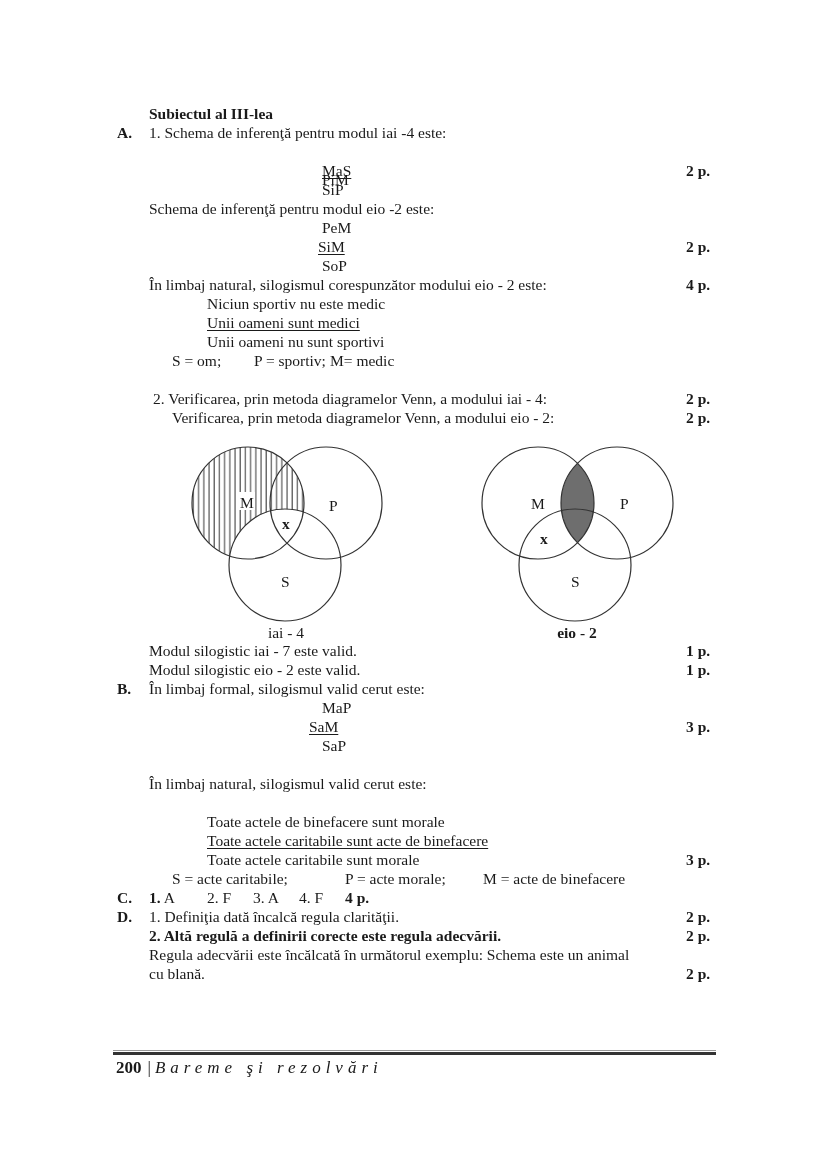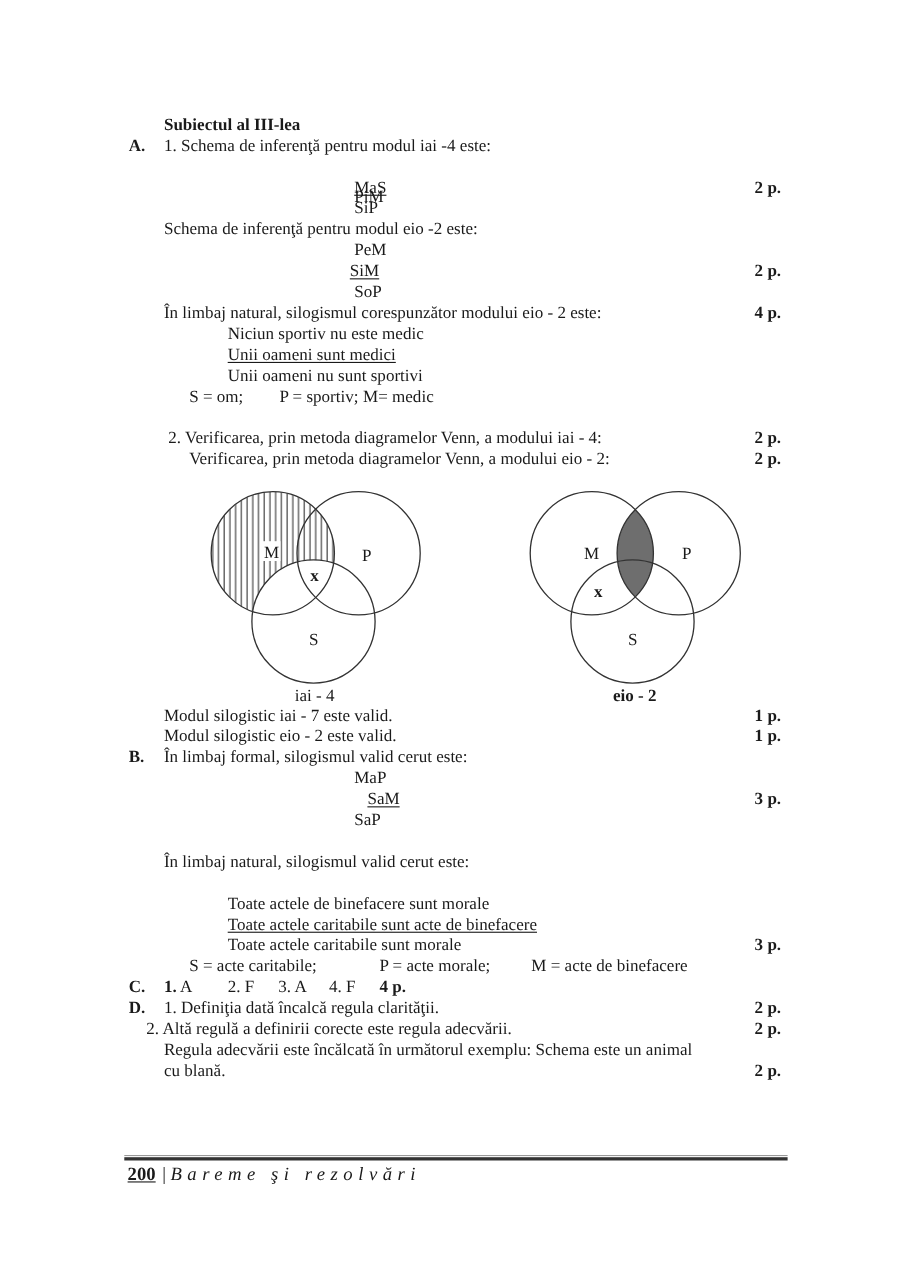--- a/index.html
+++ b/index.html
@@ -8,21 +8,21 @@
   .ln { position:absolute; font-size:15.5px; line-height:19px; white-space:nowrap; }
   .b { font-weight:bold; }
   .u { text-decoration:underline; text-underline-offset:2px; }
   .pts { position:absolute; left:686px; font-weight:bold; font-size:15.5px; line-height:19px; white-space:nowrap;font-family:Liberation Serif, serif; }
   .sec { position:absolute; left:117px; font-weight:bold; font-size:15.5px; line-height:19px; }
   .venn { position:absolute; }
   .cap { position:absolute; font-size:15.5px; line-height:19px; text-align:center; width:120px; }
   .footer-rule { position:absolute; left:113px; top:1052px; width:603px; height:3px; background:#333; }
   .footer-rule2 { position:absolute; left:113px; top:1050px; width:603px; height:1px; background:#999; }
   .footer { position:absolute; left:116px; top:1058px; font-size:17px; line-height:20px; white-space:nowrap; }
-  .footer .num { font-weight:bold;text-decoration:underline; }
+  .footer .num { font-weight:bold; }
   .footer .sep { margin:0 4px 0 6px; }
   .footer .title { font-style:italic; letter-spacing:5px; }
 </style>
 </head>
 <body>
 
 <div class="ln b" style="left:149px; top:104px;">Subiectul al III-lea</div>
 
 <div class="sec" style="top:123px;">A.</div>
 <div class="ln" style="left:149px; top:123px;">1. Schema de inferenţă pentru modul iai -4 este:</div>
@@ -96,21 +96,21 @@
 <div class="cap" style="left:517px; top:623px;font-weight:bold;">eio - 2</div>
 
 <div class="ln" style="left:149px; top:641px;">Modul silogistic iai - 7 este valid.</div>
 <div class="pts" style="top:641px;">1 p.</div>
 <div class="ln" style="left:149px; top:660px;">Modul silogistic eio - 2 este valid.</div>
 <div class="pts" style="top:660px;">1 p.</div>
 
 <div class="sec" style="top:679px;">B.</div>
 <div class="ln" style="left:149px; top:679px;">În limbaj formal, silogismul valid cerut este:</div>
 <div class="ln" style="left:322px; top:698px;">MaP</div>
-<div class="ln u" style="left:334px; top:717px;text-align:center;">SaM</div>
+<div class="ln u" style="left:309px; top:717px;text-align:center;">SaM</div>
 <div class="pts" style="top:717px;">3 p.</div>
 <div class="ln" style="left:322px; top:736px;">SaP</div>
 
 <div class="ln" style="left:149px; top:774px;">În limbaj natural, silogismul valid cerut este:</div>
 <div class="ln" style="left:207px; top:812px;">Toate actele de binefacere sunt morale</div>
 <div class="ln u" style="left:207px; top:831px;">Toate actele caritabile sunt acte de binefacere</div>
 <div class="ln" style="left:207px; top:850px;">Toate actele caritabile sunt morale</div>
 <div class="pts" style="top:850px;">3 p.</div>
 <div class="ln" style="left:172px; top:869px;">S = acte caritabile;</div>
 <div class="ln" style="left:345px; top:869px;">P = acte morale;</div>
@@ -119,21 +119,21 @@
 <div class="sec" style="top:888px;">C.</div>
 <div class="ln" style="left:149px; top:888px;"><span class="b">1.</span> <span>A</span></div>
 <div class="ln" style="left:207px; top:888px;"><span>2.</span> <span>F</span></div>
 <div class="ln" style="left:253px; top:888px;"><span>3.</span> <span>A</span></div>
 <div class="ln" style="left:299px; top:888px;"><span>4.</span> <span>F</span></div>
 <div class="ln b" style="left:345px; top:888px;">4 p.</div>
 
 <div class="sec" style="top:907px;">D.</div>
 <div class="ln" style="left:149px; top:907px;">1. Definiţia dată încalcă regula clarităţii.</div>
 <div class="pts" style="top:907px;">2 p.</div>
-<div class="ln" style="left:133px; top:926px;">2. Altă regulă a definirii corecte este regula adecvării.</div>
+<div class="ln" style="left:149px; top:926px;font-weight:bold;">2. Altă regulă a definirii corecte este regula adecvării.</div>
 <div class="pts" style="top:926px;">2 p.</div>
 <div class="ln" style="left:149px; top:945px;">Regula adecvării este încălcată în următorul exemplu: Schema este un animal</div>
 <div class="ln" style="left:149px; top:964px;">cu blană.</div>
 <div class="pts" style="top:964px;">2 p.</div>
 
 <div class="footer-rule2"></div>
 <div class="footer-rule"></div>
 <div class="footer">
   <span class="num">200</span><span class="sep">|</span><span class="title">Bareme şi rezolvări</span>
 </div>

